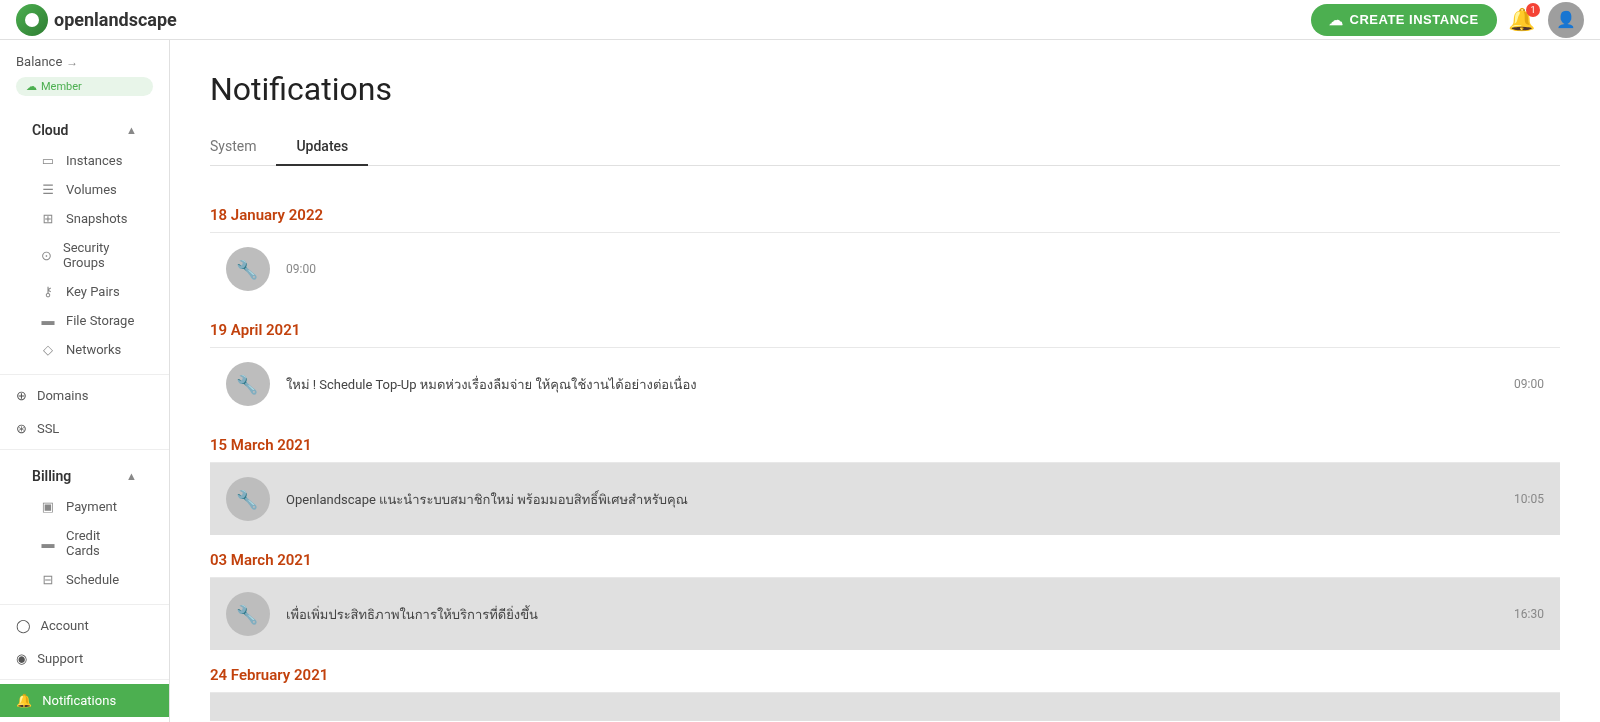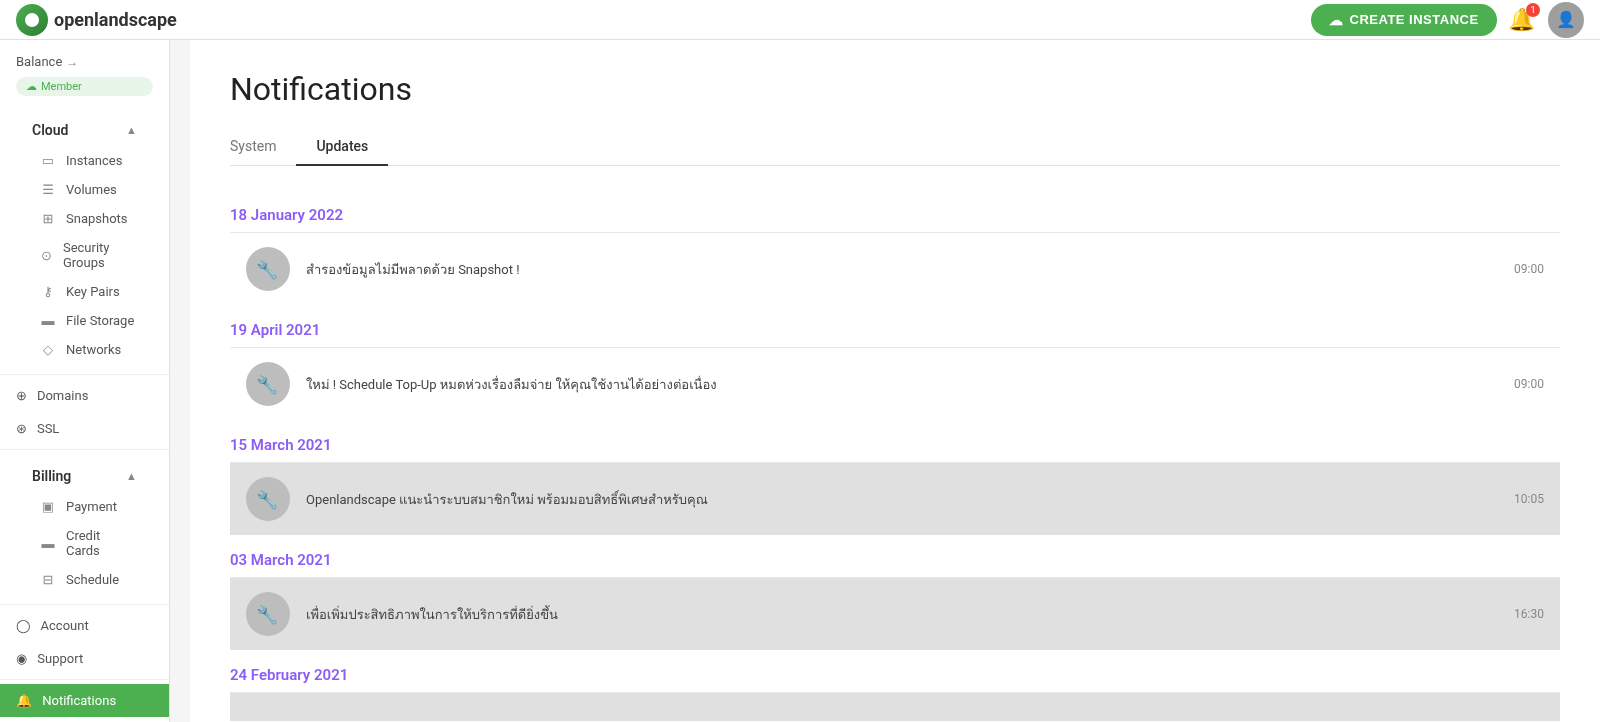--- a/index.html
+++ b/index.html
@@ -91,21 +91,20 @@
       display: flex; align-items: center; justify-content: center;
       color: #fff;
       font-size: 16px;
     }
 
     
     .layout {
       display: flex;
       flex: 1;
       overflow: hidden;
-      gap: 20px;
     }
 
     
     .sidebar {
       width: 170px;
       background: #fff;
       border-right: 1px solid #e0e0e0;
       display: flex;
       flex-direction: column;
       flex-shrink: 0;
@@ -210,21 +209,21 @@
       font-weight: 500;
     }
 
     
     .date-group {
       margin-bottom: 0;
     }
     .date-label {
       font-size: 15px;
       font-weight: 600;
-      color: #8b5cf6;
+      color: #c2410c;
       padding: 16px 0 8px;
     }
     .notif-row {
       display: flex;
       align-items: center;
       padding: 14px 16px;
       border-top: 1px solid #e8e8e8;
       background: #fff;
       gap: 16px;
     }
@@ -386,21 +385,20 @@
     <div class="tabs">
       <div class="tab">System</div>
       <div class="tab active">Updates</div>
     </div>
 
     <div id="notif-groups">
         <div class="date-group">
           <div class="date-label">18 January 2022</div>
           <div class="notif-row">
             <div class="notif-icon-wrap">🔧</div>
-            <div class="notif-text">สำรองข้อมูลไม่มีพลาดด้วย Snapshot !</div>
             <div class="notif-time">09:00</div>
           </div>
         </div>
         <div class="date-group">
           <div class="date-label">19 April 2021</div>
           <div class="notif-row">
             <div class="notif-icon-wrap">🔧</div>
             <div class="notif-text">ใหม่ ! Schedule Top-Up หมดห่วงเรื่องลืมจ่าย ให้คุณใช้งานได้อย่างต่อเนื่อง</div>
             <div class="notif-time">09:00</div>
           </div>

